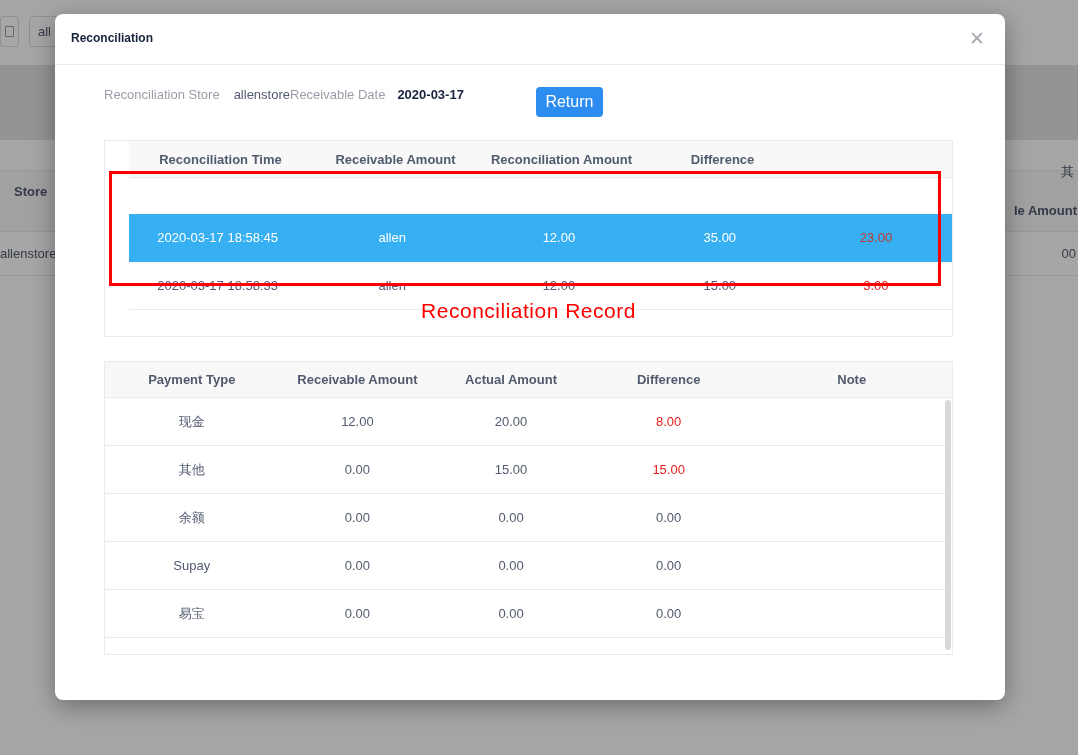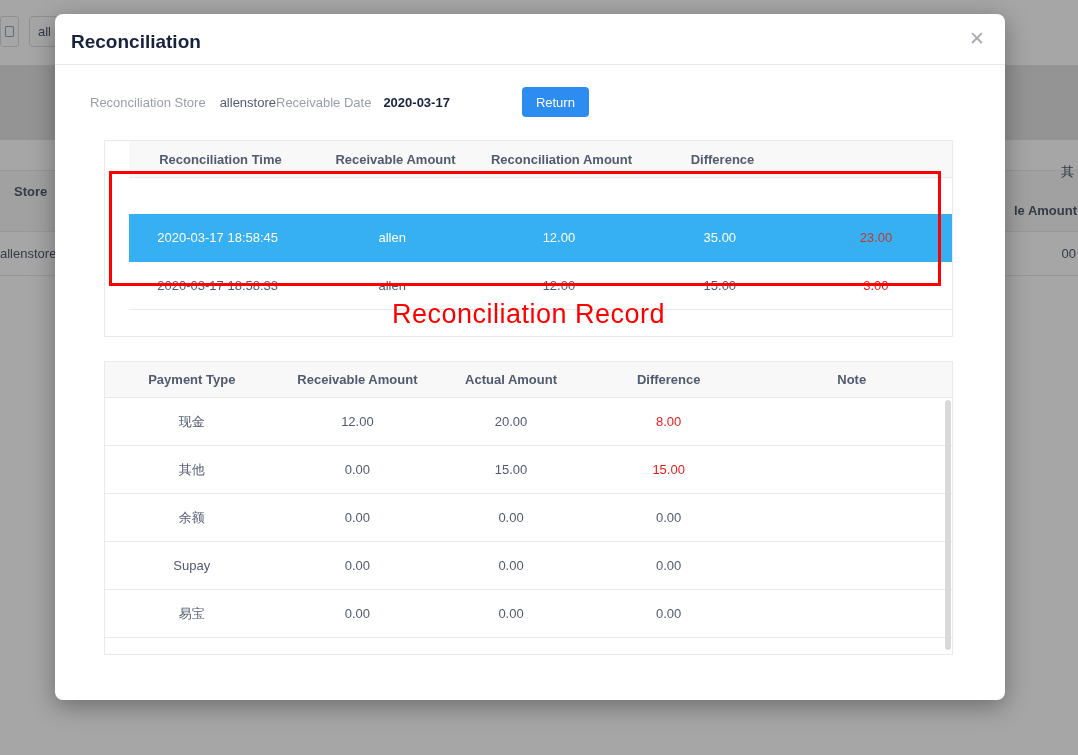--- a/index.html
+++ b/index.html
@@ -27,49 +27,49 @@
   .bg-store-c { position:absolute; left:0; top:14px; color:#515a6e; }
   .bg-amt-c { position:absolute; right:2px; top:14px; color:#515a6e; }
 
   
   .overlay { position:absolute; inset:0; z-index:5; background:rgba(0,0,0,0.35); }
 
   
   .modal { position:absolute; left:55px; top:14px; width:950px; height:686px; z-index:10;
     background:#fff; border-radius:8px; box-shadow:0 6px 24px rgba(0,0,0,0.35); }
   .modal-header { position:relative; height:51px; border-bottom:1px solid #e8eaec; }
-  .modal-title { position:absolute; left:16px; top:17px; font-size:19px; font-weight:bold; color:#17233d; }
+  .modal-title { position:absolute; left:16px; top:17px; font-size:12px; font-weight:bold; color:#17233d; }
   .modal-close { position:absolute; right:20px; top:14px; font-size:19px; color:#a8abb2; cursor:pointer; line-height:22px; }
 
-  .info-row { position:absolute; left:35px; top:73px; height:30px; display:flex; align-items:center; }
+  .info-row { position:absolute; left:49px; top:73px; height:30px; display:flex; }
   .info-label { color:#999ea8; }
   .info-value { color:#515a6e; margin-left:14px; }
   .info-date-label { }
   .info-date-value { color:#17233d; font-weight:bold; margin-left:12px; }
   .btn-return { margin-left:72px; width:67px; height:30px; background:#2d8cf0; color:#fff;
-    border:none; border-radius:4px; font-size:13px; cursor:pointer; font-family:inherit; }
+    border:none; border-radius:4px; font-size:16px; cursor:pointer; font-family:inherit; }
 
   
   .rec-table { position:absolute; left:49px; top:126px; width:849px; height:197px;
     border:1px solid #e8eaec;padding-left:24px; }
   .t-hrow { display:flex; background:#f8f8f9; border-bottom:1px solid #e8eaec;
     font-weight:bold; color:#515a6e; }
   .rec-table .t-hrow { height:37px; line-height:37px; }
   .t-row { display:flex; border-bottom:1px solid #e8eaec; color:#515a6e; background:#fff; }
   .rec-table .t-row { height:48px; line-height:48px; }
   .cell { text-align:center; overflow:hidden; white-space:nowrap; }
   .r1 { width:183px; } .r2 { width:177px; } .r3 { width:167px; } .r4 { width:165px; } .r5 { width:157px; }
   .t-row.selected { background:#36b0f2; color:#fff; border-bottom-color:#36b0f2;margin-top:36px; }
   .red { color:#ed1c1c; }
   .sel-red { color:#c0392c; }
 
   .anno-rect { position:absolute; left:4px; top:30px; width:832px; height:115px;
     border:3px solid #ff0000; pointer-events:none; z-index:3; }
   .anno-label { position:absolute; left:0; top:158px; width:100%; text-align:center;
-    color:#ff0000; font-size:27px; letter-spacing:0.5px; }
+    color:#ff0000; font-size:21px; letter-spacing:0.5px; }
 
   
   .pay-table { position:absolute; left:49px; top:347px; width:849px; height:294px;
     border:1px solid #e8eaec; overflow:hidden; }
   .pay-table .t-hrow { height:36px; line-height:36px; }
   .pay-body { position:relative; height:257px; overflow:hidden; }
   .pay-table .t-row { height:48px; line-height:48px; }
   .p1 { width:174px; } .p2 { width:158px; } .p3 { width:150px; } .p4 { width:166px; } .p5 { width:201px; }
   .scroll-thumb { position:absolute; right:1px; top:2px; width:6px; height:250px;
     background:#d9d9d9; border-radius:3px; }

